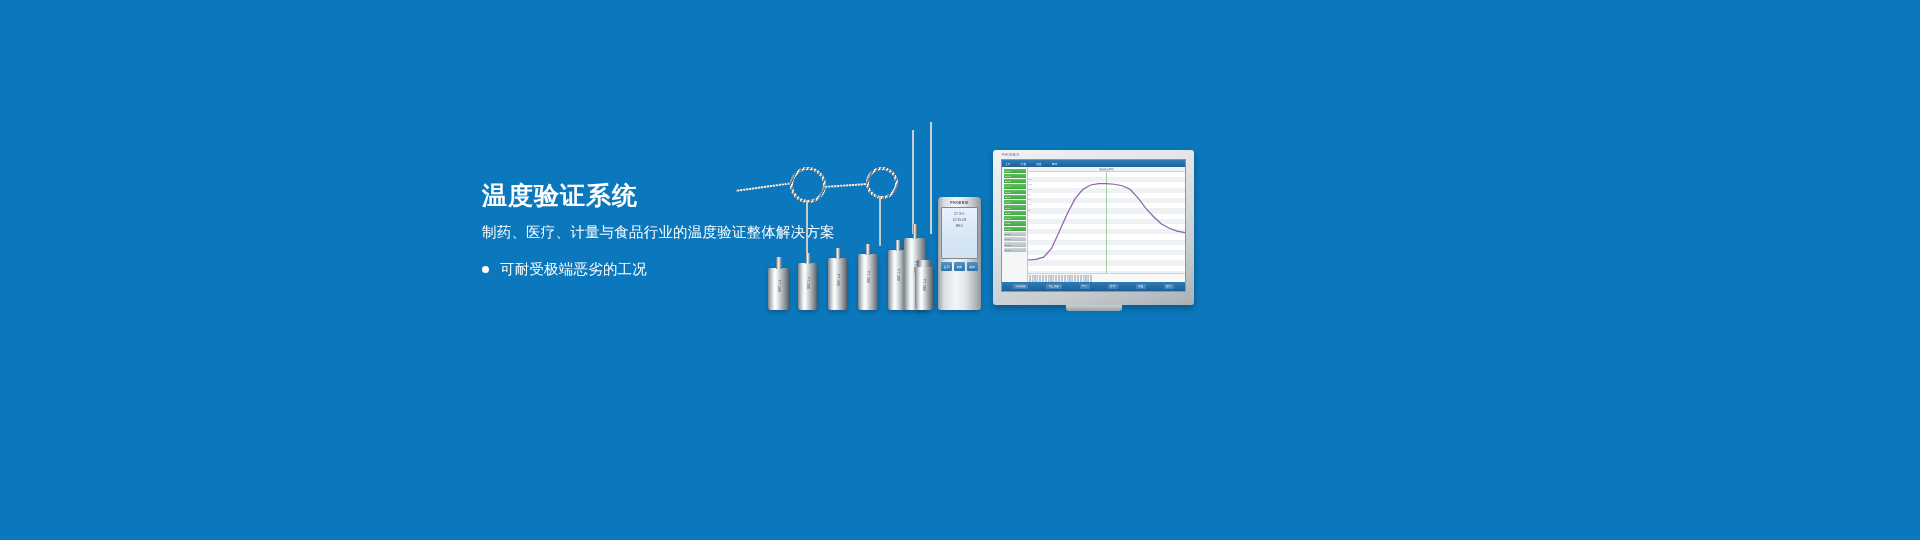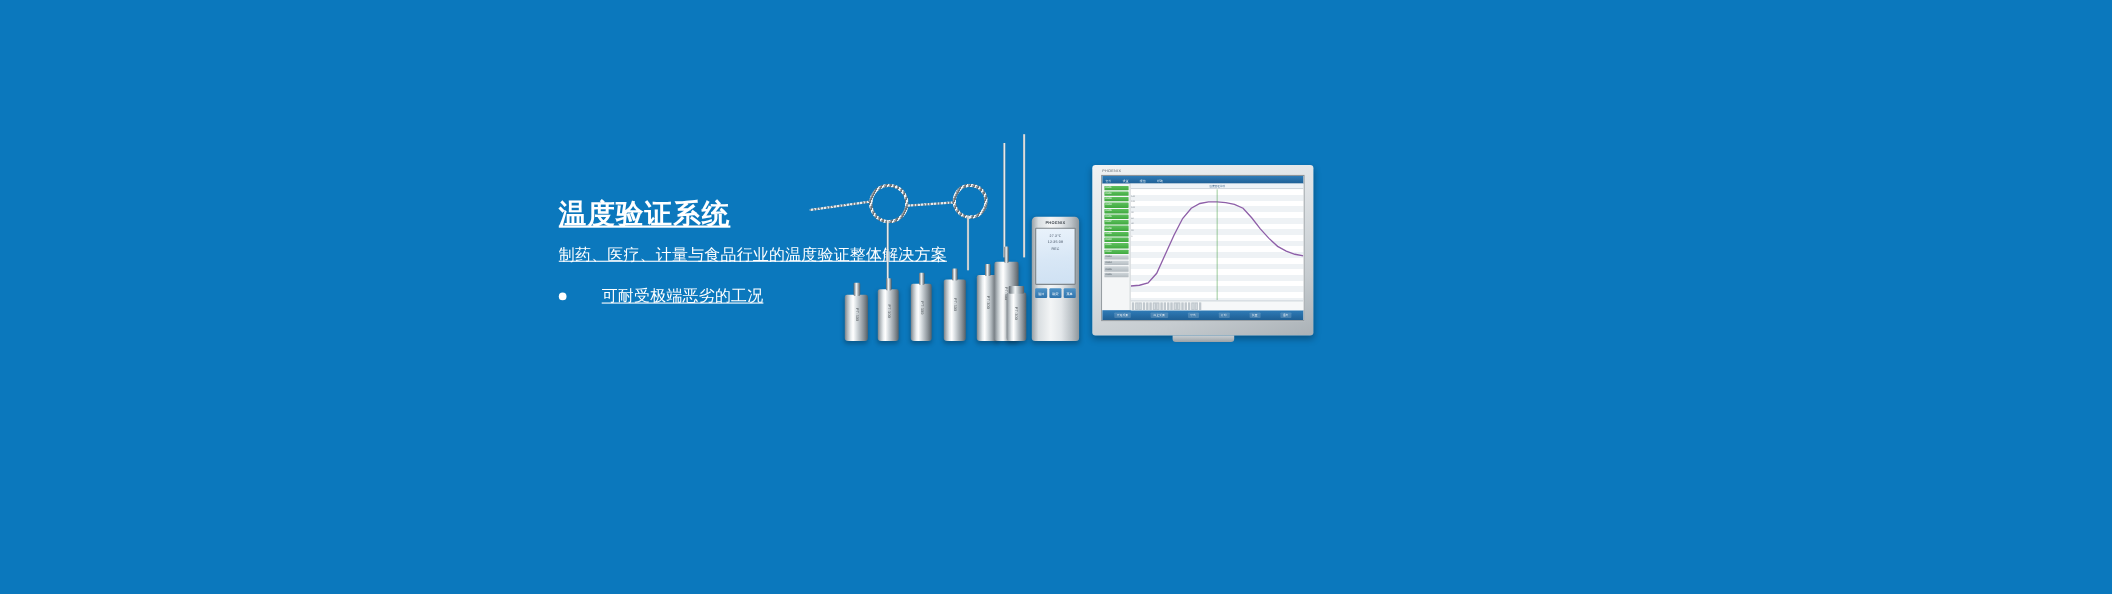--- a/index.html
+++ b/index.html
@@ -12,25 +12,24 @@
   .banner {
     position:relative;
     width:1920px;
     height:540px;
     background:#0b78bd;
     overflow:hidden;
   }
   
   .text-block {
     position:absolute;
-    left:508px;
+    left:482px;
     top:180px;
     width:460px;
     color:#ffffff;
-    text-decoration:underline;
   }
   .headline {
     font-size:25px;
     font-weight:bold;
     letter-spacing:1px;
     line-height:1.2;
     color:#ffffff;
     margin-bottom:13px;
     white-space:nowrap;
   }
@@ -42,21 +41,20 @@
     margin-bottom:18px;
     white-space:nowrap;
     letter-spacing:0.2px;
   }
   .bullets { list-style:none; }
   .bullet-item {
     display:flex;
     align-items:center;
     margin-bottom:12px;
     white-space:nowrap;
-    gap:21px;
   }
   .bullet-dot {
     width:7px; height:7px;
     border-radius:50%;
     background:#ffffff;
     margin-right:11px;
     flex:none;
   }
   .bullet-text {
     font-size:14.5px;

